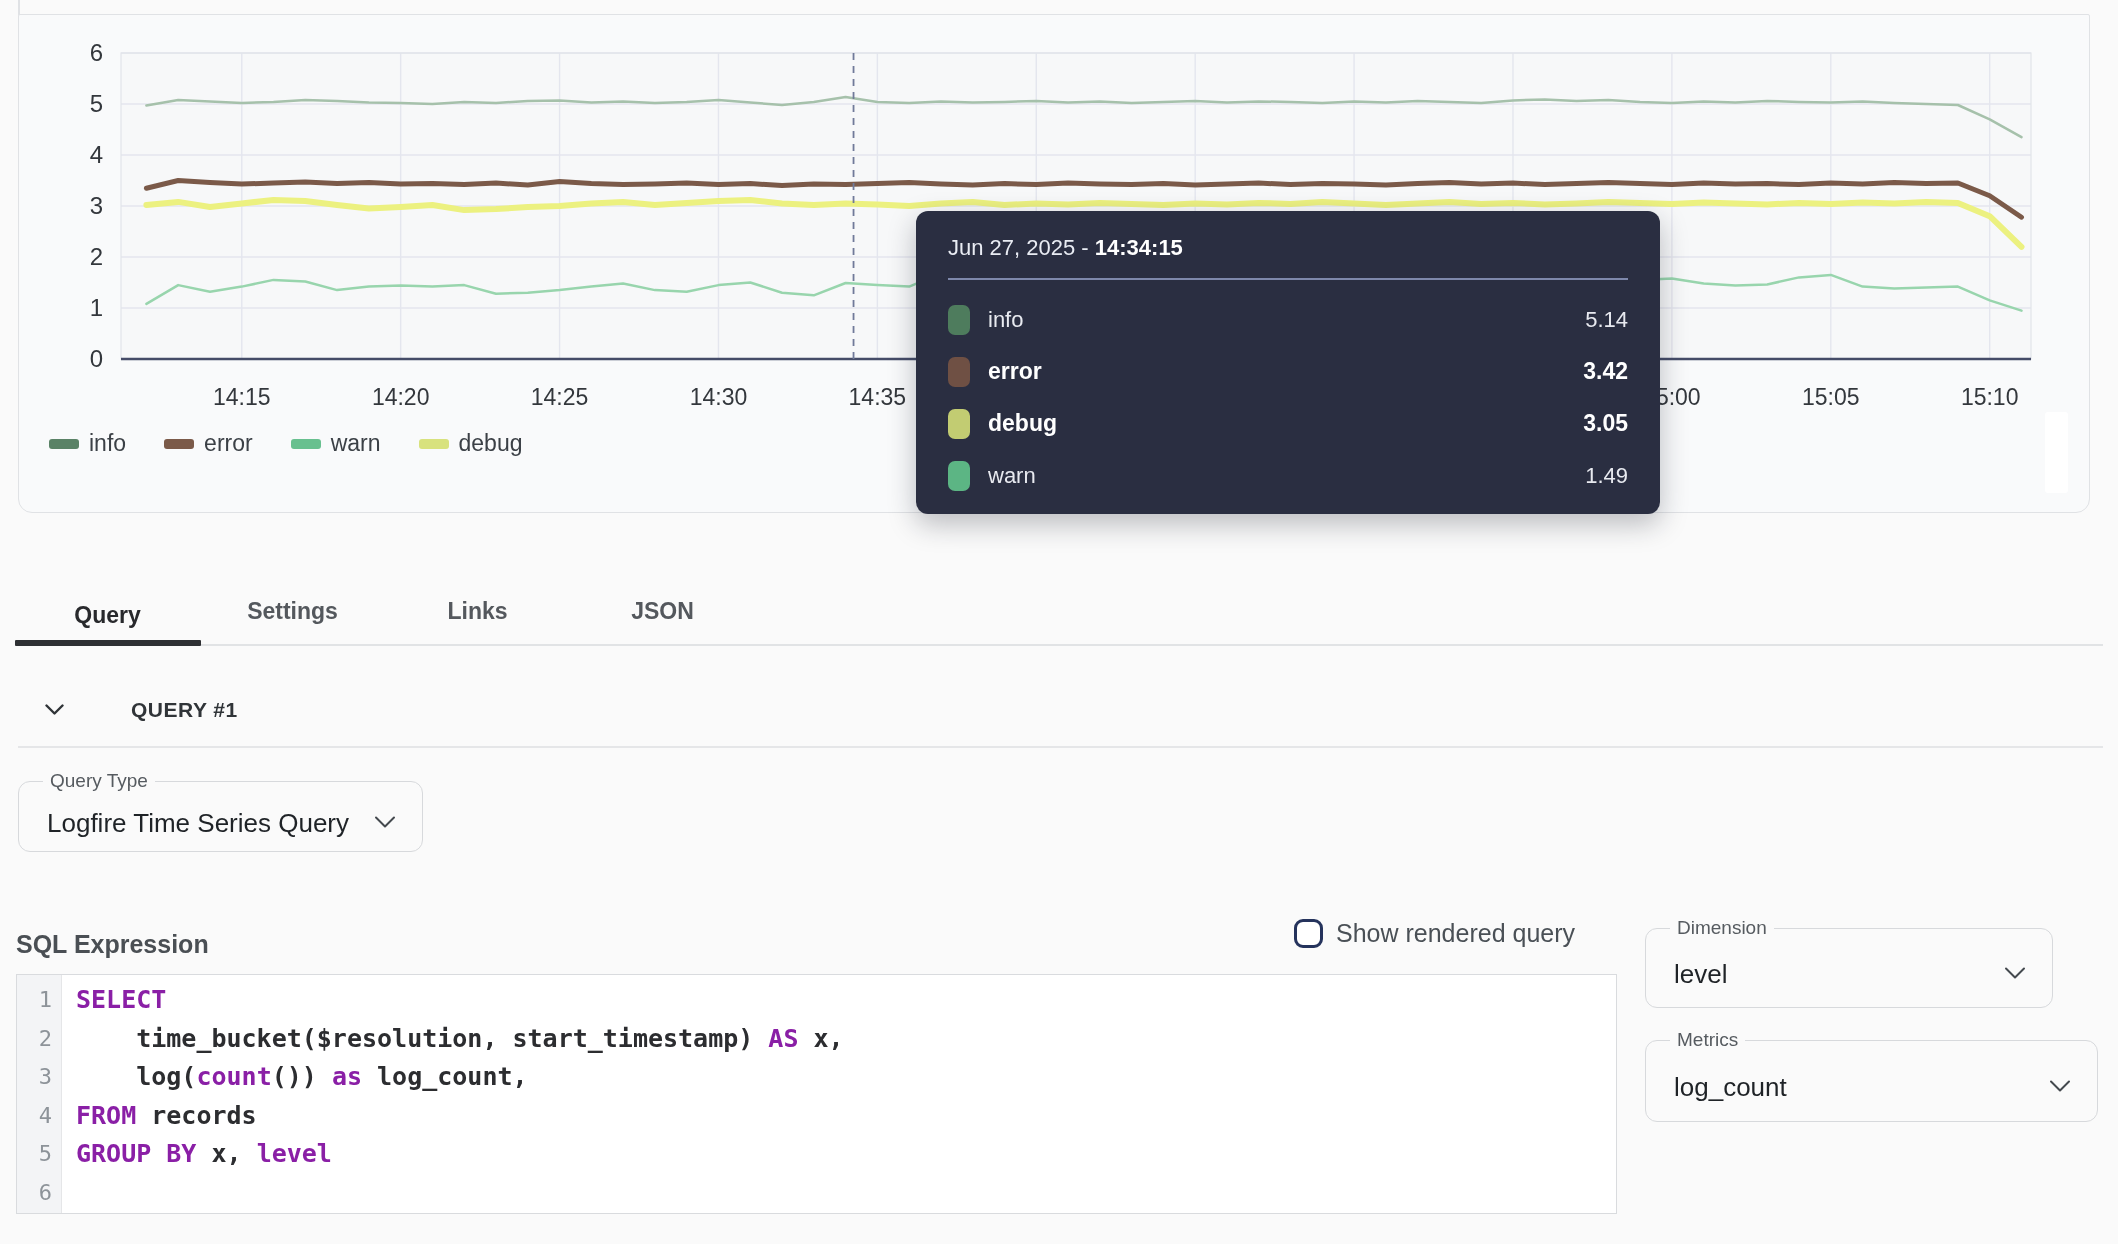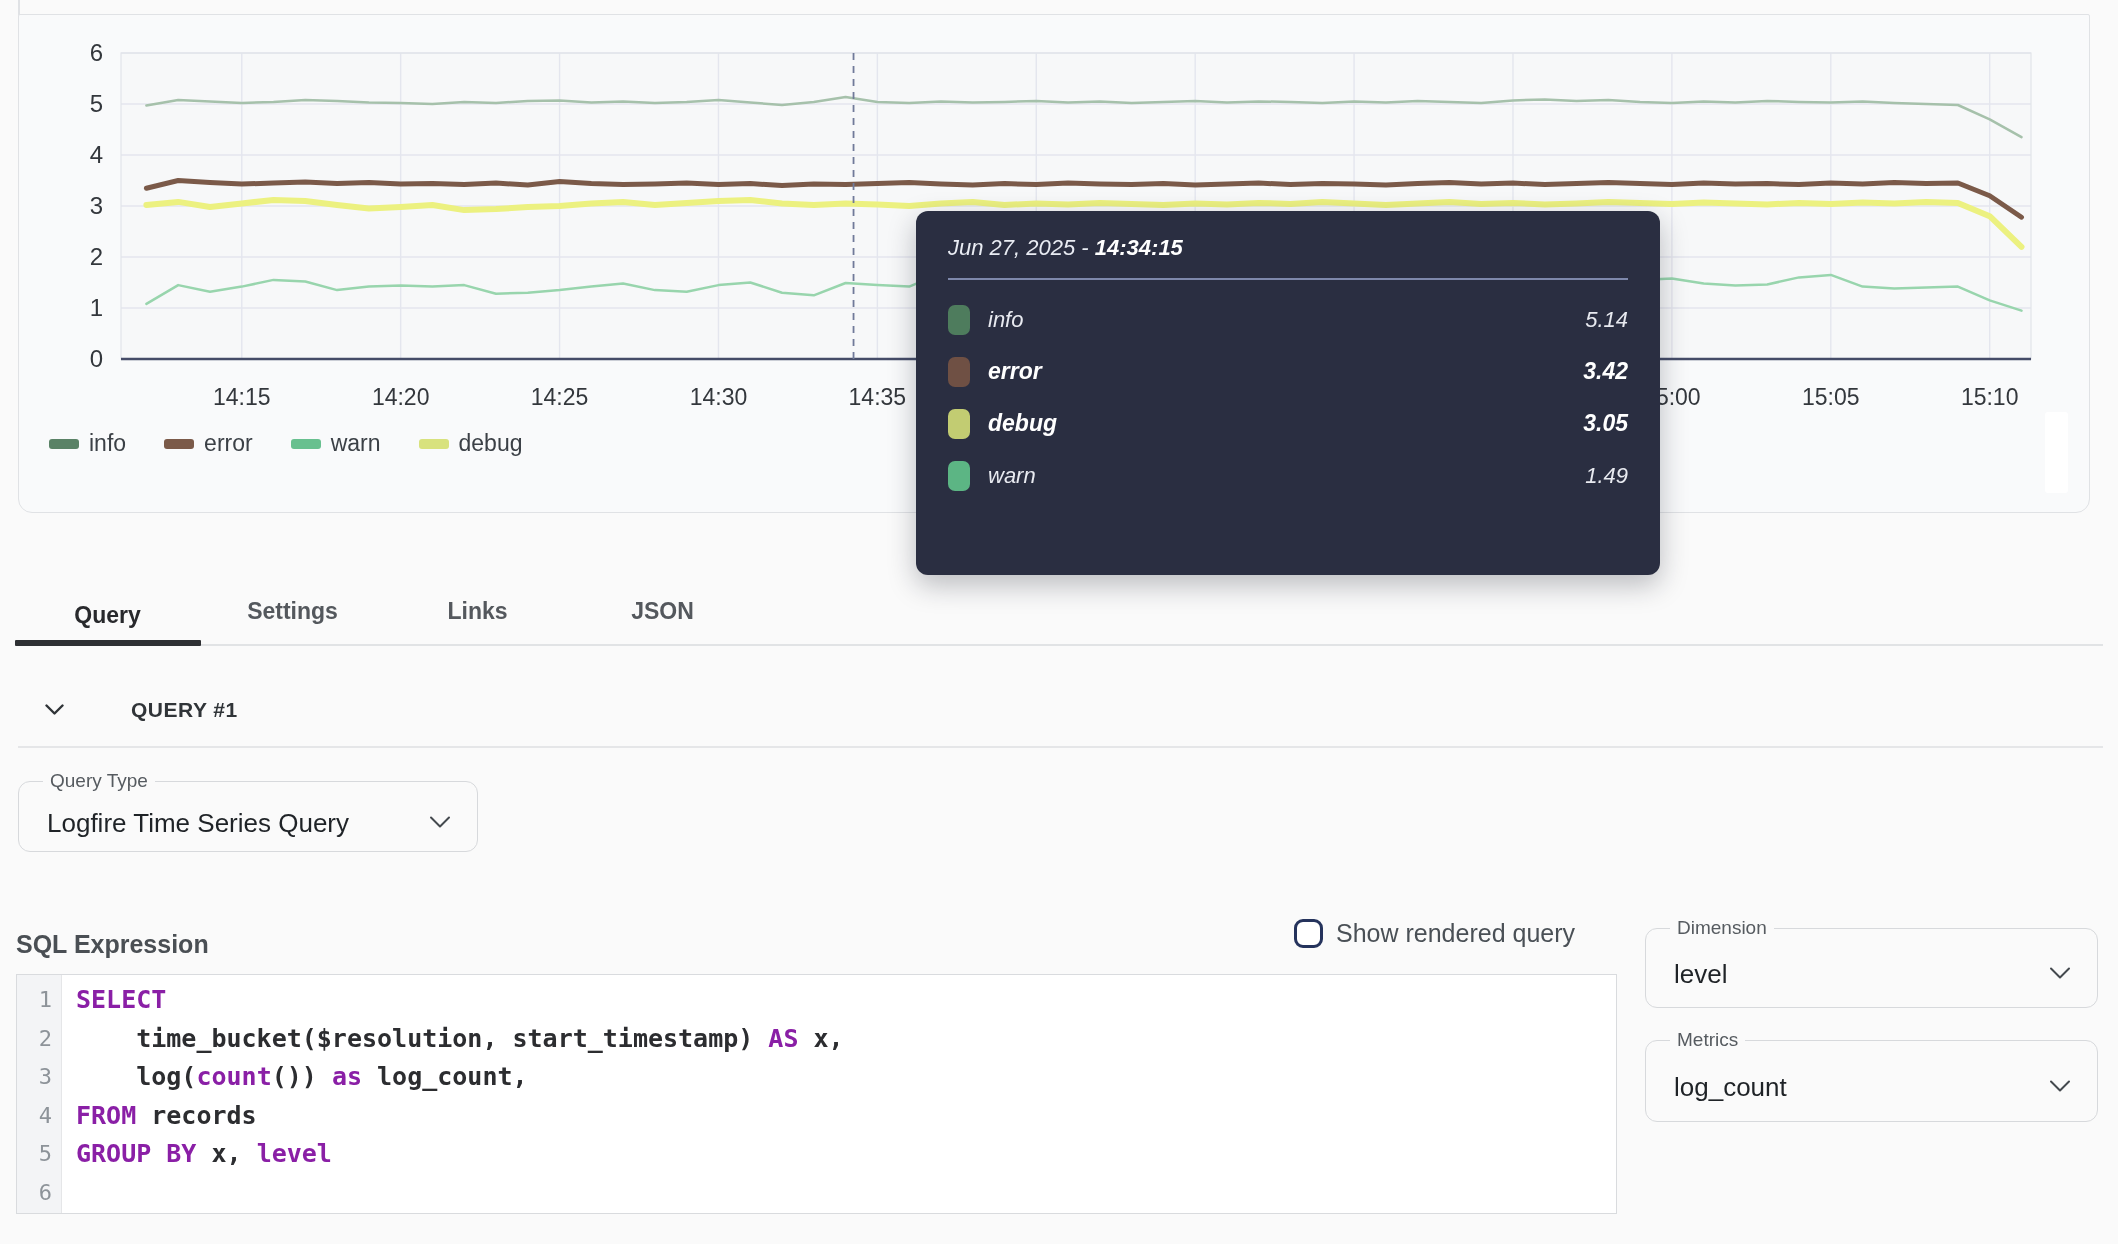--- a/index.html
+++ b/index.html
@@ -8,23 +8,23 @@
   
   .top-tick{position:absolute;left:18px;top:0;width:1.5px;height:15px;background:#e0e2e5;}
   .chart-panel{position:absolute;left:18px;top:14px;width:2072px;height:499px;
                border:1.5px solid #e0e2e5;border-radius:2px 2px 14px 14px;background:#f9fafb;box-sizing:border-box;}
   .chart-svg{position:absolute;left:0;top:0;}
   .legend{position:absolute;left:30px;top:415px;display:flex;align-items:center;gap:38px;}
   .legend-item{display:flex;align-items:center;gap:10px;font-size:23px;color:#3b4046;}
   .legend-swatch{width:30px;height:10px;border-radius:3px;display:inline-block;}
   .scroll-thumb{position:absolute;left:2026px;top:397px;width:23px;height:81px;background:#ffffff;border-radius:3px;}
   
-  .tooltip{position:absolute;left:897px;top:196px;width:744px;height:364px;box-sizing:border-box;
+  .tooltip{position:absolute;left:897px;top:196px;width:744px;height:303px;box-sizing:border-box;
            background:#2a2e41;border-radius:12px;box-shadow:0 10px 28px rgba(20,24,40,.28);
-           padding:24px 32px 0 32px;z-index:5;font-style:italic;}
+           padding:24px 32px 0 32px;z-index:5;}
   .tt-title{font-size:22px;color:#e9ecf3;}
   .tt-title b{color:#ffffff;font-weight:700;}
   .tt-divider{height:1.5px;background:#7e88ab;margin-top:17px;}
   .tt-rows{margin-top:14px;}
   .tt-row{height:52px;display:flex;align-items:center;font-size:22px;color:#e8eaf0;}
   .tt-row.bold{font-weight:700;color:#ffffff;font-size:23px;}
   .tt-swatch{width:22px;height:30px;border-radius:7px;flex:none;}
   .tt-name{margin-left:18px;}
   .tt-value{margin-left:auto;text-align:center;}
   
@@ -35,22 +35,22 @@
   .tabs-indicator{position:absolute;left:15px;top:640px;width:186px;height:6px;background:#2e3033;border-radius:1px;}
   
   .query-header{position:absolute;left:45px;top:698px;display:flex;align-items:center;gap:27px;}
   .query-header-label{font-size:21px;font-weight:600;letter-spacing:.5px;color:#303438;margin-left:40px;}
   .divider{position:absolute;left:18px;top:746px;width:2085px;height:1.5px;background:#e5e6e8;}
   
   fieldset.fs{position:absolute;margin:0;padding:0;border:1.5px solid #d7d9dc;border-radius:12px;box-sizing:border-box;background:transparent;}
   fieldset.fs legend{margin-left:24px;padding:0 7px;font-size:19px;color:#565b60;}
   .fs-value{position:absolute;left:28px;top:50%;transform:translateY(-46%);font-size:26px;color:#1f2327;}
   .fs-chev{position:absolute;right:26px;top:50%;transform:translateY(-50%);}
-  .fs-qt{left:18px;top:770px;width:460px;height:82px;}
-  .fs-dim{left:1645px;top:917px;width:453px;height:91px;}
+  .fs-qt{left:18px;top:770px;width:405px;height:82px;}
+  .fs-dim{left:1645px;top:917px;width:408px;height:91px;}
   .fs-met{left:1645px;top:1029px;width:453px;height:93px;}
   
   .sql-label{position:absolute;left:16px;top:930px;font-size:25px;color:#4a4f54;font-weight:bold;}
   .rendered-toggle{position:absolute;left:1294px;top:919px;display:flex;align-items:center;gap:13px;}
   .checkbox{width:29px;height:29px;box-sizing:border-box;border:3px solid #25335c;border-radius:9px;background:#fff;flex:none;}
   .rendered-label{font-size:25px;color:#4a5056;}
   .editor{position:absolute;left:16px;top:974px;width:1601px;height:240px;box-sizing:border-box;
           background:#ffffff;border:1.5px solid #d9dbde;display:flex;overflow:hidden;}
   .gutter{width:45px;flex:none;background:#f3f4f6;border-right:1.5px solid #e5e6e8;padding-top:6px;box-sizing:border-box;}
   .ln{height:38.5px;line-height:38.5px;text-align:right;padding-right:9px;

